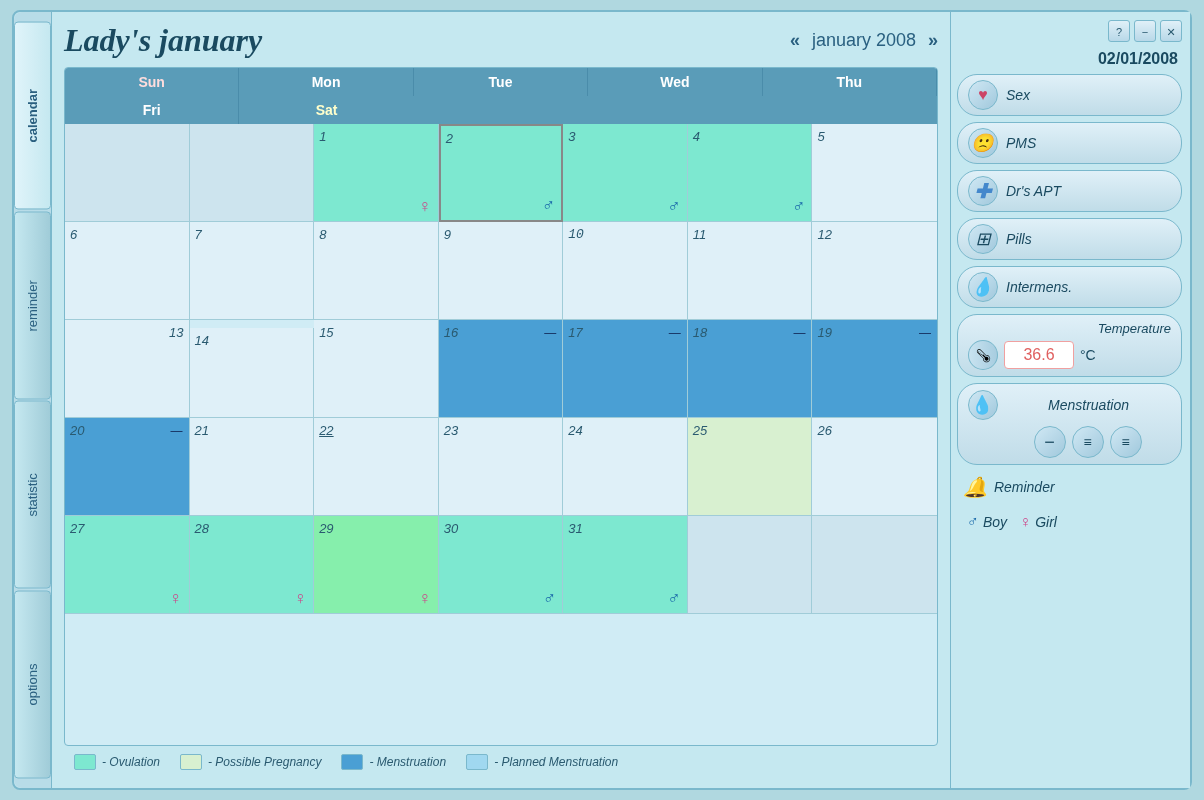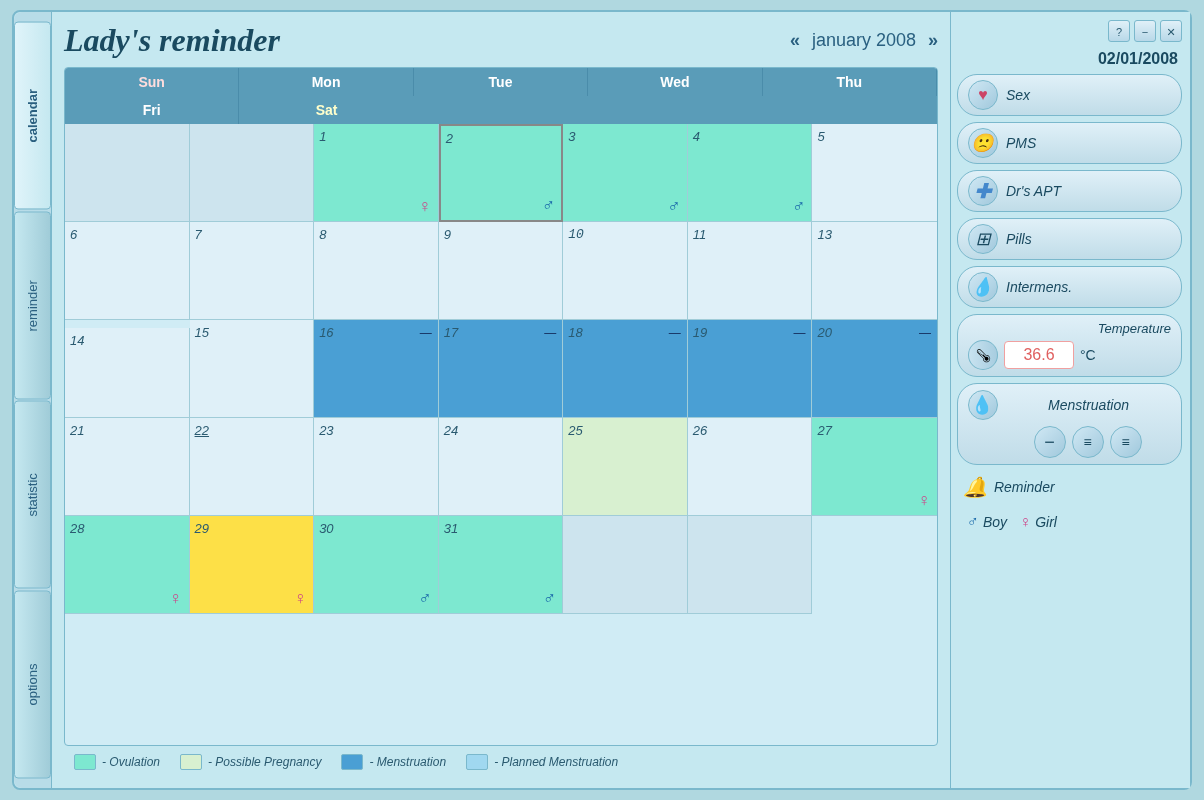--- a/index.html
+++ b/index.html
@@ -354,21 +354,21 @@
   <div class="left-sidebar">
     <div class="sidebar-tab active">calendar</div>
     <div class="sidebar-tab">reminder</div>
     <div class="sidebar-tab">statistic</div>
     <div class="sidebar-tab">options</div>
   </div>
 
   <div class="content-area">
 
     <div class="header">
-      <div class="app-title">Lady's  reminder</div>
+      <div class="app-title">Lady's  january</div>
       <div class="nav-month">
         <span class="nav-arrow">«</span>
         <span>january 2008</span>
         <span class="nav-arrow">»</span>
       </div>
     </div>
 
     <div class="calendar">
       <div class="cal-header">
         <div class="cal-header-cell sunday">Sun</div>
@@ -387,37 +387,38 @@
           <div class="cal-cell" style="background: rgb(125, 232, 208); border: 2px solid rgb(136, 136, 136);"><span class="day-number">2</span><span class="day-icon" style="color: rgb(26, 106, 170); font-size: 18px;">♂</span></div>
           <div class="cal-cell" style="background: rgb(125, 232, 208);"><span class="day-number">3</span><span class="day-icon" style="color: rgb(26, 106, 170); font-size: 18px;">♂</span></div>
           <div class="cal-cell" style="background: rgb(125, 232, 208);"><span class="day-number">4</span><span class="day-icon" style="color: rgb(26, 106, 170); font-size: 18px;">♂</span></div>
           <div class="cal-cell" style="background: rgb(223, 240, 248);"><span class="day-number">5</span></div>
           <div class="cal-cell" style="background: rgb(223, 240, 248);"><span class="day-number">6</span></div>
           <div class="cal-cell" style="background: rgb(223, 240, 248);"><span class="day-number">7</span></div>
           <div class="cal-cell" style="background: rgb(223, 240, 248);"><span class="day-number">8</span></div>
           <div class="cal-cell" style="background: rgb(223, 240, 248);"><span class="day-number">9</span></div>
           <div class="cal-cell" style="background: rgb(223, 240, 248); font-family: Liberation Mono, monospace;"><span class="day-number">10</span></div>
           <div class="cal-cell" style="background: rgb(223, 240, 248);"><span class="day-number">11</span></div>
-          <div class="cal-cell" style="background: rgb(223, 240, 248);"><span class="day-number">13</span></div>
+          <div class="cal-cell" style="background: rgb(223, 240, 248);"><span class="day-number">12</span></div>
+          <div class="cal-cell" style="background: rgb(223, 240, 248); text-align: right;"><span class="day-number">13</span></div>
           <div class="cal-cell" style="background: rgb(223, 240, 248); margin-top: 8px;"><span class="day-number">14</span></div>
           <div class="cal-cell" style="background: rgb(223, 240, 248);"><span class="day-number">15</span></div>
           <div class="cal-cell" style="background: rgb(74, 159, 212);"><span class="day-number">16</span><span class="day-dash">—</span></div>
           <div class="cal-cell" style="background: rgb(74, 159, 212);"><span class="day-number">17</span><span class="day-dash">—</span></div>
           <div class="cal-cell" style="background: rgb(74, 159, 212);"><span class="day-number">18</span><span class="day-dash">—</span></div>
           <div class="cal-cell" style="background: rgb(74, 159, 212);"><span class="day-number">19</span><span class="day-dash">—</span></div>
           <div class="cal-cell" style="background: rgb(74, 159, 212);"><span class="day-number">20</span><span class="day-dash">—</span></div>
           <div class="cal-cell" style="background: rgb(223, 240, 248);"><span class="day-number">21</span></div>
           <div class="cal-cell" style="background: rgb(223, 240, 248); text-decoration: underline;"><span class="day-number">22</span></div>
           <div class="cal-cell" style="background: rgb(223, 240, 248);"><span class="day-number">23</span></div>
           <div class="cal-cell" style="background: rgb(223, 240, 248);"><span class="day-number">24</span></div>
           <div class="cal-cell" style="background: rgb(216, 240, 208);"><span class="day-number">25</span></div>
           <div class="cal-cell" style="background: rgb(223, 240, 248);"><span class="day-number">26</span></div>
           <div class="cal-cell" style="background: rgb(125, 232, 208);"><span class="day-number">27</span><span class="day-icon" style="color: rgb(204, 68, 136); font-size: 18px;">♀</span></div>
           <div class="cal-cell" style="background: rgb(125, 232, 208);"><span class="day-number">28</span><span class="day-icon" style="color: rgb(204, 68, 136); font-size: 18px;">♀</span></div>
-          <div class="cal-cell" style="background: #fde047;"><span class="day-number">29</span><span class="day-icon" style="color: rgb(204, 68, 136); font-size: 18px;">♀</span></div>
+          <div class="cal-cell" style="background: #86efac;"><span class="day-number">29</span><span class="day-icon" style="color: rgb(204, 68, 136); font-size: 18px;">♀</span></div>
           <div class="cal-cell" style="background: rgb(125, 232, 208);"><span class="day-number">30</span><span class="day-icon" style="color: rgb(26, 106, 170); font-size: 18px;">♂</span></div>
           <div class="cal-cell" style="background: rgb(125, 232, 208);"><span class="day-number">31</span><span class="day-icon" style="color: rgb(26, 106, 170); font-size: 18px;">♂</span></div>
           <div class="cal-cell" style="background: rgb(205, 228, 238);"></div>
           <div class="cal-cell" style="background: rgb(205, 228, 238);"></div>
         </div>
     </div>
 
     <div class="legend">
       <div class="legend-item">
         <div class="legend-box" style="background:#7de8d0;"></div>

